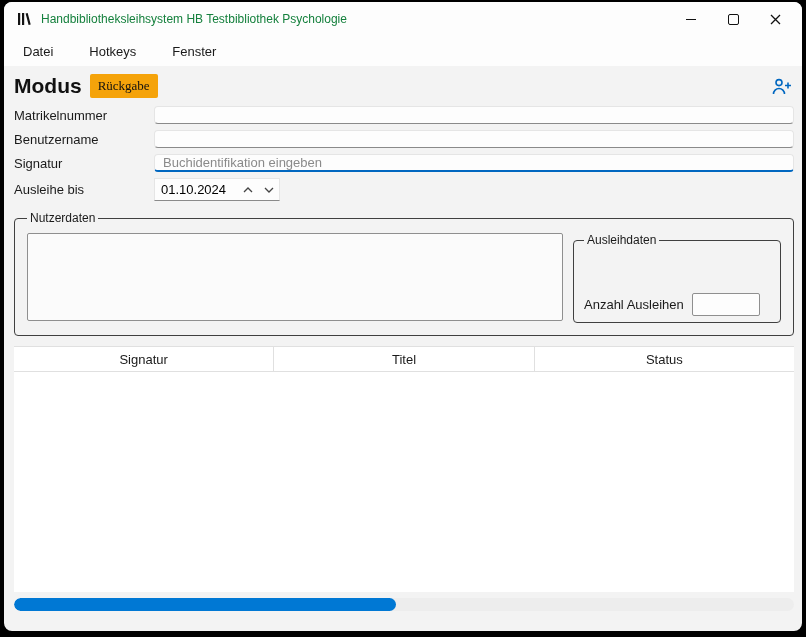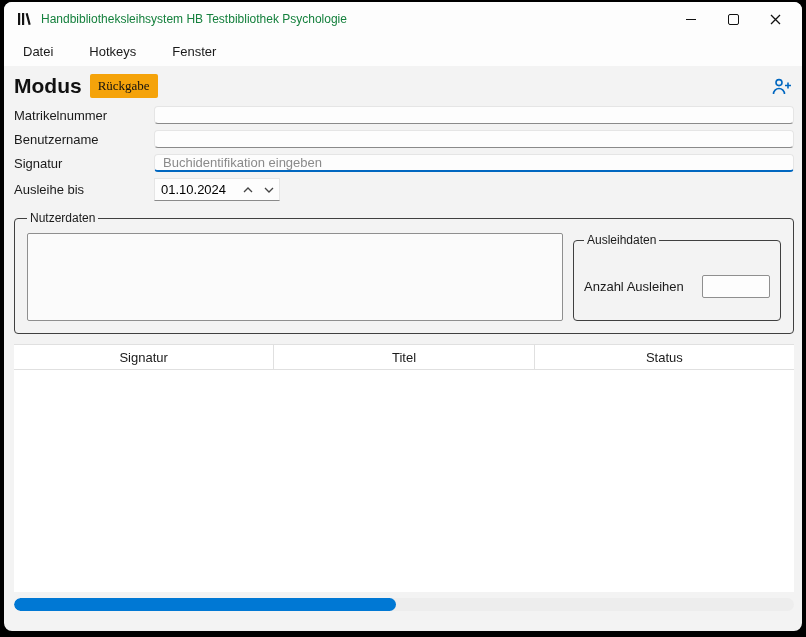--- a/index.html
+++ b/index.html
@@ -35,21 +35,21 @@
   .date-value{flex:1;border:none;background:transparent;font-size:13px;padding:0 6px;width:70px;
               font-family:"Liberation Sans",sans-serif;}
   .spin-btn{width:21px;height:19px;display:flex;align-items:center;justify-content:center;cursor:pointer;border-radius:3px;}
   
   fieldset{border:1px solid #404040;border-radius:4px;margin:4px 0 10px 0;padding:8px 12px 12px 12px;}
   legend{font-size:12px;color:#1a1a1a;padding:0 3px;}
   .nutzer-inner{display:flex;align-items:stretch;}
   .nutzer-textarea{flex:1;height:82px;background:#fbfbfb;border:1px solid #8f8f8f;border-radius:2px;resize:none;
                    font-family:"Liberation Sans",sans-serif;font-size:13px;margin-right:10px;}
   .ausleih-box{width:186px;margin:0;flex:0 0 auto;padding:6px 10px;}
-  .ausleih-row{display:flex;align-items:center;margin-top:22px;justify-content:space-between;}
+  .ausleih-row{display:flex;align-items:center;margin-top:40px;}
   .ausleih-label{font-size:13px;color:#1a1a1a;margin-right:8px;}
   .anzahl-input{width:62px;height:19px;background:#fdfdfd;border:1px solid #8f8f8f;border-radius:2px;
                 font-size:12px;font-family:"Liberation Sans",sans-serif;}
   
   .table{flex:1;display:flex;flex-direction:column;background:#fff;border-top:1px solid #e0e0e0;}
   .table-header{display:flex;height:24px;background:#fff;border-bottom:1px solid #e0e0e0;}
   .th{flex:1;display:flex;align-items:center;justify-content:center;font-size:13px;color:#1a1a1a;
       border-right:1px solid #e0e0e0;}
   .th:last-child{border-right:none;}
   .table-body{flex:1;background:#fff;}

